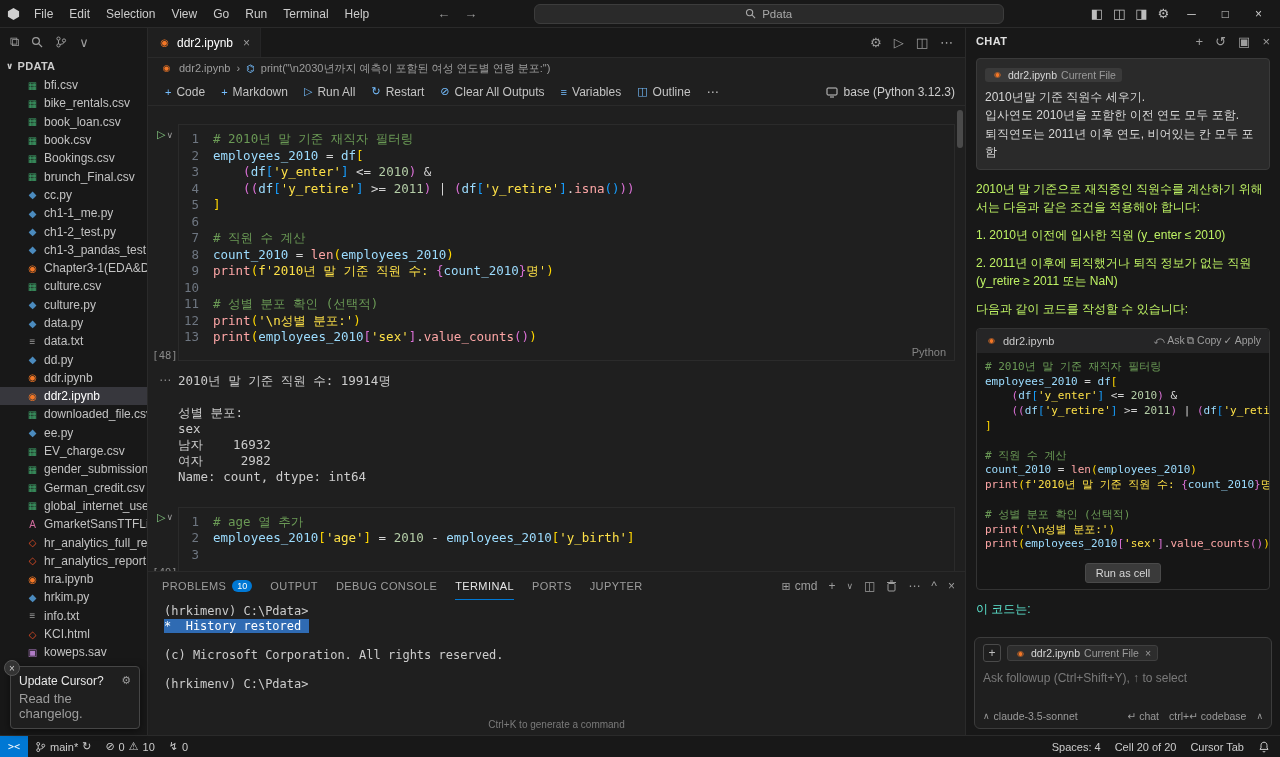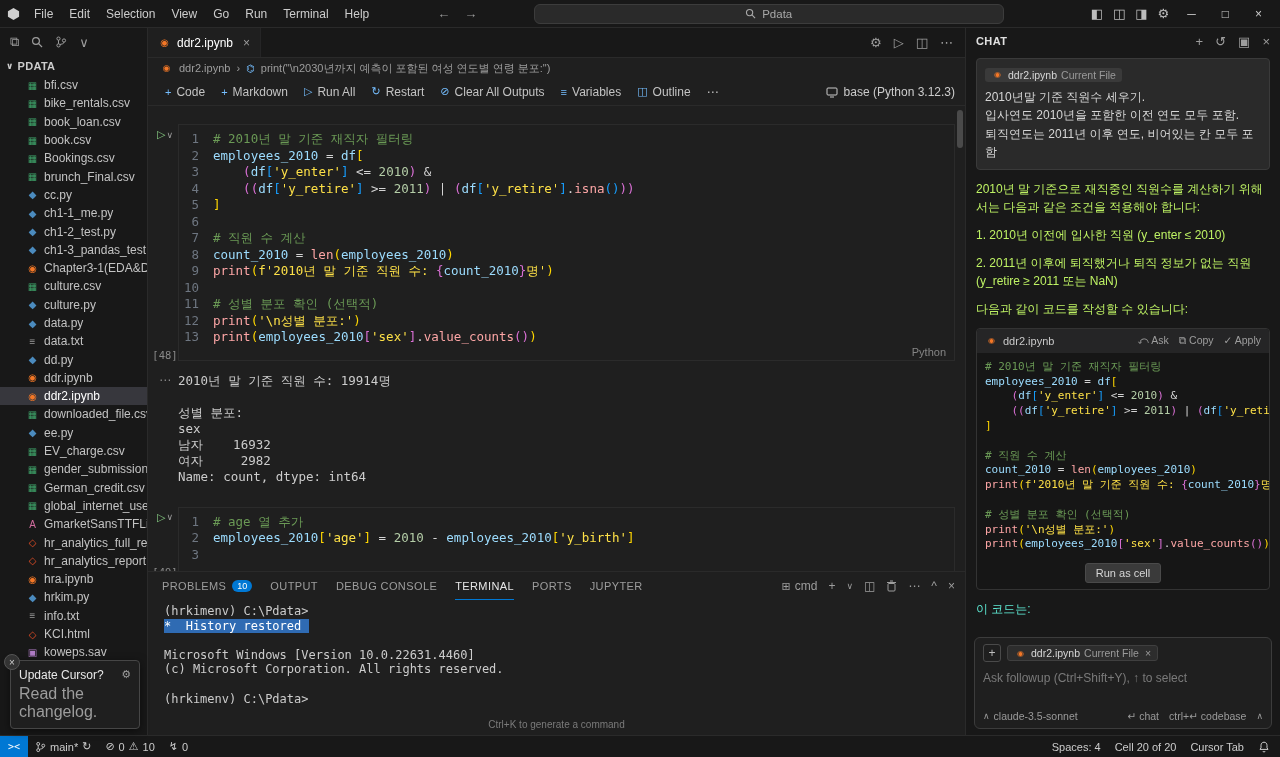--- a/index.html
+++ b/index.html
@@ -76,41 +76,41 @@
   .chat-title{font-size:11px;font-weight:bold;color:#e0e0e0;letter-spacing:.4px;}
   .chat-hicons{margin-left:auto;display:flex;gap:12px;color:#9d9d9d;font-size:13px;}
   .chat-body{position:absolute;top:26px;left:0;right:0;bottom:104px;overflow:hidden;padding:4px 10px 0 10px;}
   .user-card{background:#2a2a2a;border:1px solid #3a3a3a;border-radius:4px;padding:7px 8px;margin-bottom:10px;}
   .ctx-chip{display:inline-flex;align-items:center;gap:4px;background:#3a3a3a;border-radius:3px;padding:1px 6px;font-size:10.5px;color:#d6d6d6;margin-bottom:6px;}
   .ctx-chip .dim{color:#9a9a9a;}
   .user-text div{color:#d6d6d6;line-height:1.55;}
   .assist p{color:#bef264;line-height:1.5;margin:0 0 10px 0;}
   .codeblock{border:1px solid #333333;border-radius:4px;background:#161616;margin:4px 0 10px 0;overflow:hidden;}
   .cb-header{height:24px;background:#252526;display:flex;align-items:center;gap:5px;padding:0 8px;font-size:11px;color:#c8c8c8;}
-  .cb-actions{margin-left:auto;display:flex;gap:10px;color:#9d9d9d;font-size:10.5px;}
+  .cb-actions{margin-left:auto;display:flex;gap:2px;color:#9d9d9d;font-size:10.5px;}
   .cb-body{padding:7px 8px;}
   .cb-body .crow{height:14.8px;line-height:14.8px;font-size:11px;}
   .cb-footer{display:flex;justify-content:center;padding:4px 6px 6px 6px;}
   .runcell-btn{background:#3a3a3a;border:1px solid #4a4a4a;border-radius:3px;color:#d6d6d6;font-size:11px;padding:3px 10px;cursor:pointer;}
   .post-line{color:#5eead4;line-height:1.5;margin-bottom:9px;}
   .chat-input{position:absolute;left:8px;right:8px;bottom:6px;height:92px;background:#1f1f1f;border:1px solid #3c3c3c;border-radius:6px;padding:6px 8px;display:flex;flex-direction:column;}
   .ci-chips{display:flex;align-items:center;gap:6px;}
   .plusbox{width:18px;height:18px;border:1px solid #4a4a4a;border-radius:3px;display:flex;align-items:center;justify-content:center;color:#bdbdbd;font-size:12px;}
   .ci-chip{display:inline-flex;align-items:center;gap:4px;background:#2d2d2d;border:1px solid #3f3f3f;border-radius:3px;padding:1px 6px;font-size:10.5px;color:#d6d6d6;}
   .ci-chip .dim{color:#9a9a9a;} .ci-chip .x{color:#9a9a9a;margin-left:2px;}
   .ci-placeholder{color:#7a7a7a;font-size:12px;margin-top:9px;flex:1;}
   .ci-footer{display:flex;align-items:center;font-size:10.5px;color:#9a9a9a;}
   .ci-model{display:flex;align-items:center;gap:4px;}
   .ci-keys{margin-left:auto;display:flex;gap:10px;align-items:center;}
 
   
   .toast{position:fixed;left:10px;bottom:28px;width:130px;background:#1f1f1f;border:1px solid #464646;border-radius:4px;padding:7px 8px;z-index:60;box-shadow:0 2px 8px rgba(0,0,0,.5);}
   .toast-close{position:absolute;left:-7px;top:-7px;width:16px;height:16px;border-radius:50%;background:#333;border:1px solid #555;color:#ccc;font-size:10px;display:flex;align-items:center;justify-content:center;}
   .toast-title{font-size:12px;color:#e8e8e8;display:flex;gap:6px;}
-  .toast-sub{font-size:16px;color:#9d9d9d;margin-top:3px;}
+  .toast-sub{font-size:13px;color:#9d9d9d;margin-top:3px;}
 
   
   .statusbar{position:fixed;left:0;right:0;bottom:0;height:22px;background:#181818;border-top:1px solid #2a2a2a;display:flex;align-items:center;font-size:11px;color:#cccccc;z-index:55;}
   .remote{height:100%;background:#0078d4;color:#fff;display:flex;align-items:center;padding:0 8px;font-family:"DejaVu Sans Mono",monospace;font-size:10px;}
   .sb-item{display:flex;align-items:center;gap:4px;padding:0 7px;white-space:nowrap;}
   .sb-right{margin-left:auto;display:flex;align-items:center;text-align:right;}
   svg{display:block;}
 </style>
 </head>
 <body>
@@ -463,21 +463,21 @@
           <svg width="11" height="12" viewBox="0 0 11 12">
               <rect x="2" y="3.5" width="7" height="7.5" rx="1" fill="none" stroke="#9d9d9d"></rect>
               <line x1="1" y1="2.5" x2="10" y2="2.5" stroke="#9d9d9d"></line>
               <line x1="4" y1="1" x2="7" y2="1" stroke="#9d9d9d"></line>
             </svg>
         </span>
         <span>⋯</span>
         <span>^</span>
         <span>×</span>
       </div>
-      <div class="term" id="termLines"><div>(hrkimenv) C:\Pdata&gt;</div><div><span class="hl">*  History restored </span></div><div>&nbsp;</div><div>Microsoft Windows [Version 10.0.22631.4460]</div><div>(c) Microsoft Corporation. All rights reserved.</div><div>&nbsp;</div><div>(hrkimenv) C:\Pdata&gt;</div></div>
+      <div class="term" id="termLines"><div>(hrkimenv) C:\Pdata&gt;</div><div><span class="hl">*  History restored </span></div><div>&nbsp;</div><div>(c) Microsoft Corporation. All rights reserved.</div><div>&nbsp;</div><div>(hrkimenv) C:\Pdata&gt;</div></div>
       <div class="panel-hint">Ctrl+K to generate a command</div>
     </div>
   </div>
 
   <aside class="chat">
     <div class="chat-header">
       <span class="chat-title">CHAT</span>
       <span class="chat-hicons">
         <span>+</span>
         <span>↺</span>

